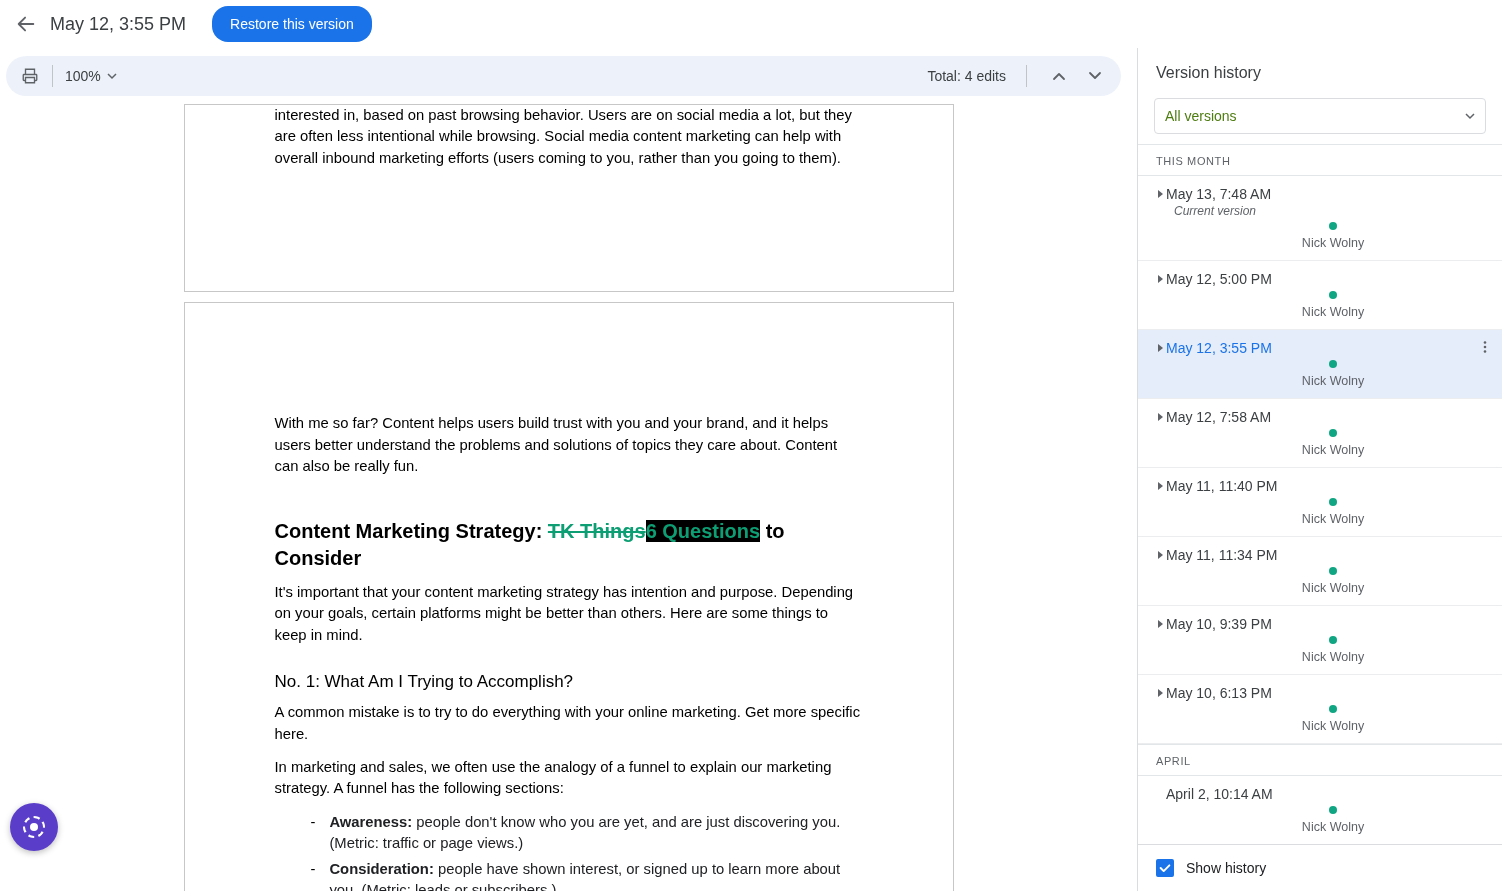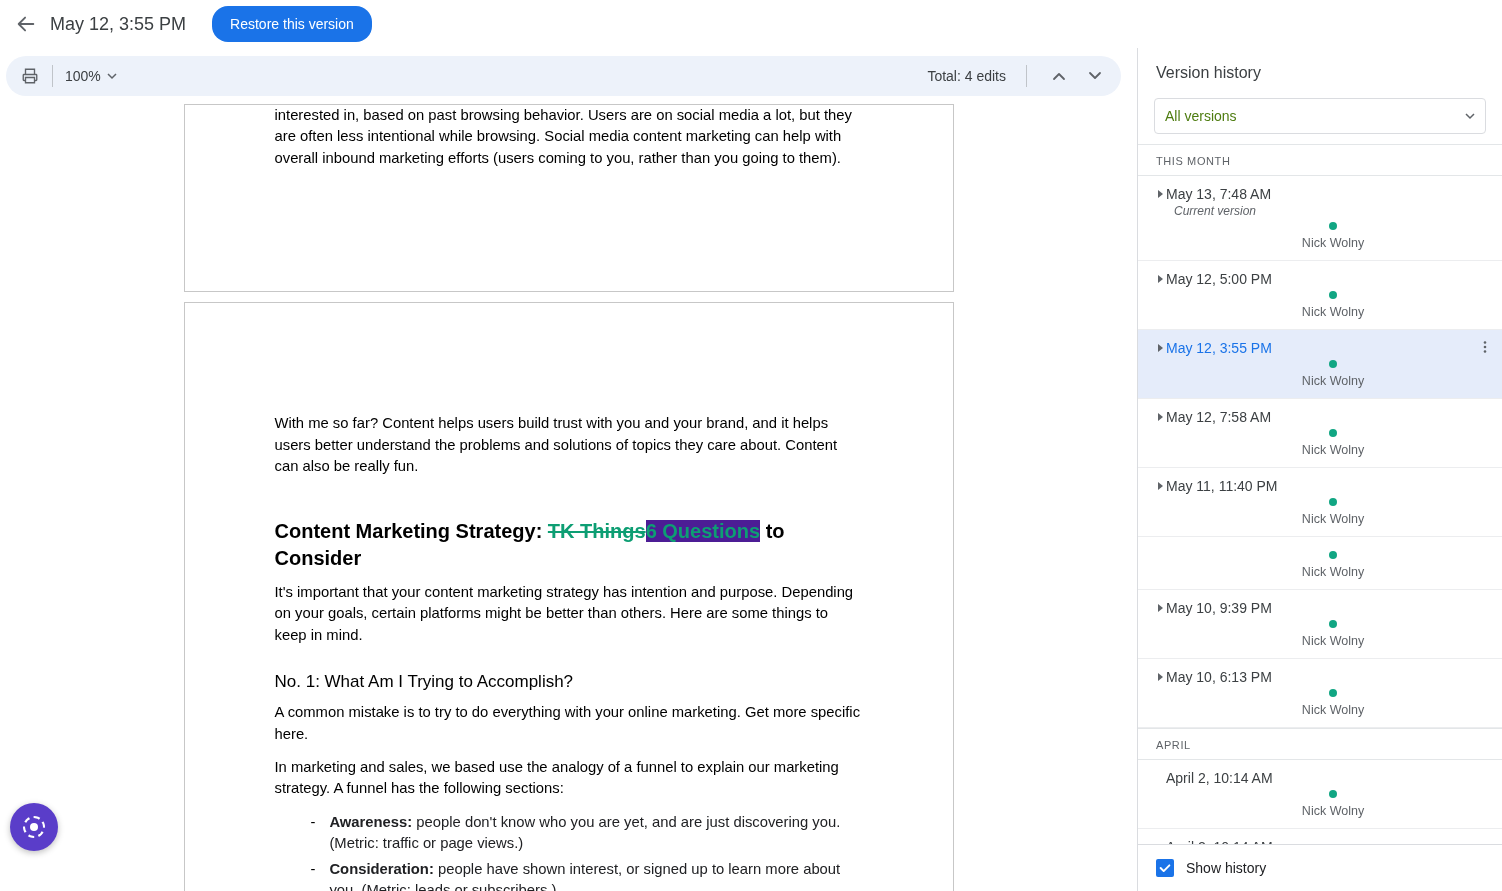--- a/index.html
+++ b/index.html
@@ -22,21 +22,21 @@
 .nav-arrow { width: 24px; height: 24px; color: #5f6368; cursor: pointer; display:flex; align-items:center; justify-content:center; }
 .doc-area { flex: 1; overflow: auto; display: flex; flex-direction: column; align-items: center; padding: 0 0 28px 0; background: #fff; position: relative; }
 .doc-area::-webkit-scrollbar { width: 16px; }
 .doc-area::-webkit-scrollbar-thumb { background: #dadce0; border-radius: 8px; border: 4px solid #fff; }
 .page { width: 770px; background: #fff; border: 1px solid #c7c7c7; margin-bottom: 10px; }
 .page.top { padding: 0 90px 110px 90px; }
 .page.bottom { padding: 110px 90px 0 90px; min-height: 900px; }
 .body-text { font-size: 14.8px; color: #000; line-height: 1.45; margin-bottom: 12px; font-family: Arial; }
 .heading2 { font-size: 20px; font-weight: 700; color: #000; line-height: 1.35; margin: 40px 0 10px 0; font-family: Arial; }
 .strike { text-decoration: line-through; color: #0d9e73; }
-.added { color: #0d9e73; background: #4c1d95; }
+.added { color: #0d9e73; background: #000000; }
 .heading3 { font-size: 17px; font-weight: 400; color: #000; margin: 26px 0 10px 0; font-family: Arial; }
 .bullet-list { margin-left: 36px; }
 .bullet-item { display: flex; gap: 14px; font-size: 14.8px; line-height: 1.45; margin-bottom: 4px; }
 .bullet-dash { color: #000; }
 .bullet-content { flex: 1; }
 .bold { font-weight: 700; }
 .sidebar { width: 365px; border-left: 1px solid #dadce0; display: flex; flex-direction: column; background: #fff; overflow: hidden; }
 .sb-header { padding: 16px 18px 12px 18px; font-size: 16px; color: #3c4043; }
 .sb-filter { margin: 4px 16px 10px 16px; }
 .sb-select { width: 100%; height: 36px; border: 1px solid #dadce0; border-radius: 4px; background: #fff; padding: 0 10px; font-size: 14px; color: #4d7c0f; display: flex; align-items: center; justify-content: space-between; cursor: pointer; }
@@ -115,21 +115,21 @@
 
           <h2 class="heading2">
             <span>Content Marketing Strategy: </span><span class="strike">TK Things</span><span class="added">6 Questions</span><span> to Consider</span>
           </h2>
 
           <p class="body-text">It's important that your content marketing strategy has intention and purpose. Depending on your goals, certain platforms might be better than others. Here are some things to keep in mind.</p>
 
           <h3 class="heading3">No. 1: What Am I Trying to Accomplish?</h3>
 
           <p class="body-text">A common mistake is to try to do everything with your online marketing. Get more specific here.</p>
-          <p class="body-text">In marketing and sales, we based use the analogy of a funnel to explain our marketing strategy. A funnel has the following sections:</p>
+          <p class="body-text">In marketing and sales, we often use the analogy of a funnel to explain our marketing strategy. A funnel has the following sections:</p>
 
           <div class="bullet-list" id="bullets">
               <div class="bullet-item">
                 <span class="bullet-dash">-</span>
                 <div class="bullet-content"><span class="bold">Awareness:</span><span> people don't know who you are yet, and are just discovering you. (Metric: traffic or page views.)</span></div>
               </div>
               <div class="bullet-item">
                 <span class="bullet-dash">-</span>
                 <div class="bullet-content"><span class="bold">Consideration:</span><span> people have shown interest, or signed up to learn more about you. (Metric: leads or subscribers.)</span></div>
               </div>
@@ -220,20 +220,28 @@
                 </svg>
               </span>
               <span class="sb-time">May 11, 11:40 PM</span>
             </div>
             <div class="sb-author">
               <span class="author-dot"></span>
               <span>Nick Wolny</span>
             </div>
           </div>
           <div class="sb-item">
+            <div class="sb-item-row">
+              <span class="sb-expand ">
+                <svg width="8" height="10" viewBox="0 0 8 10">
+                  <path d="M1 1l5 4-5 4z" fill="currentColor"></path>
+                </svg>
+              </span>
+              <span class="sb-time">May 11, 11:34 PM</span>
+            </div>
             <div class="sb-author">
               <span class="author-dot"></span>
               <span>Nick Wolny</span>
             </div>
           </div>
           <div class="sb-item">
             <div class="sb-item-row">
               <span class="sb-expand ">
                 <svg width="8" height="10" viewBox="0 0 8 10">
                   <path d="M1 1l5 4-5 4z" fill="currentColor"></path>

